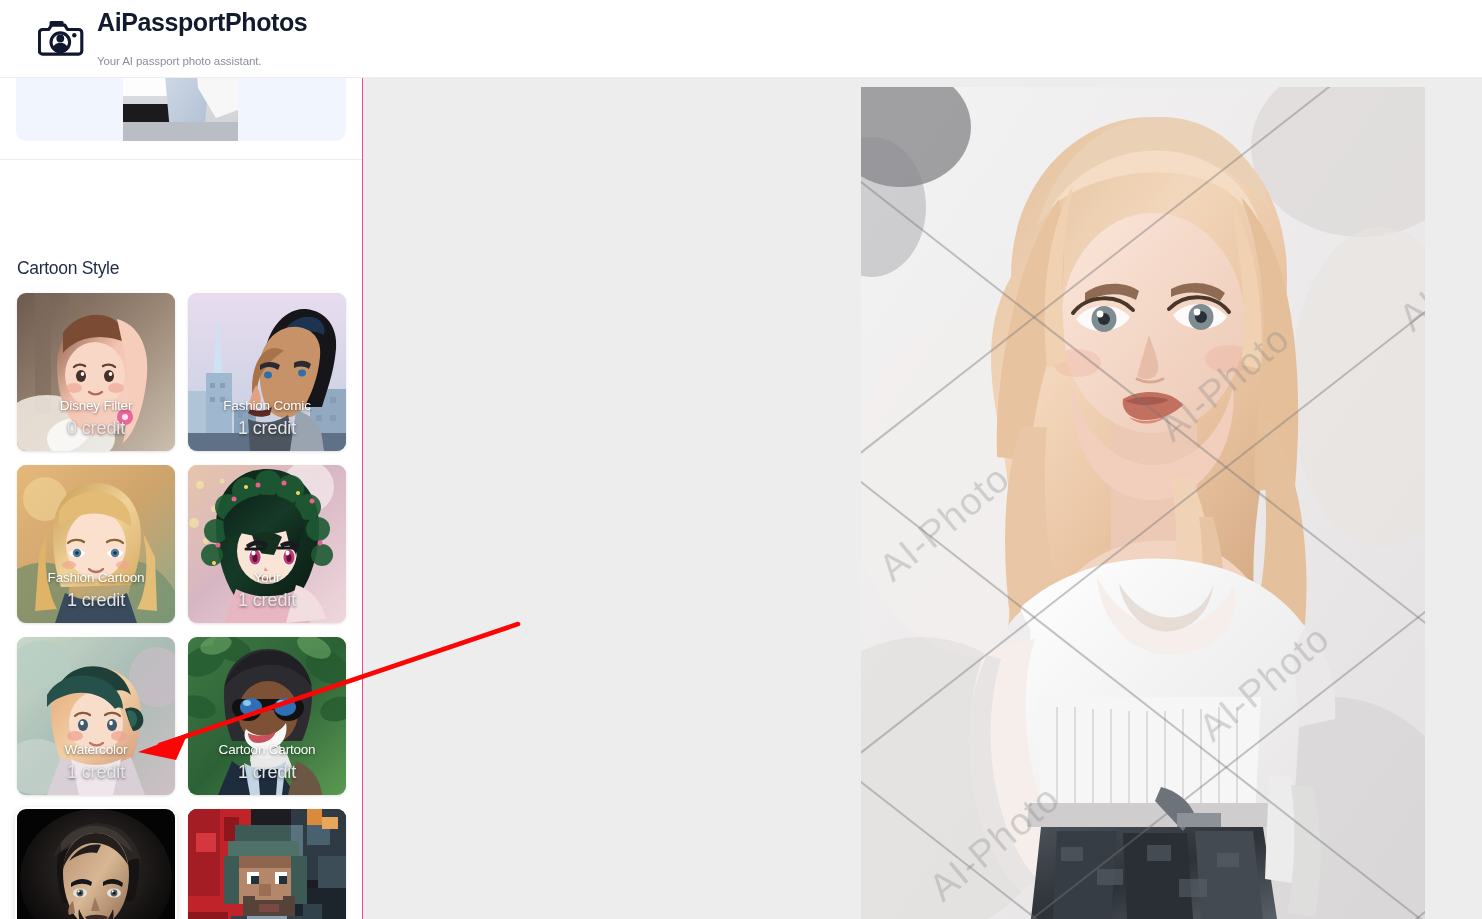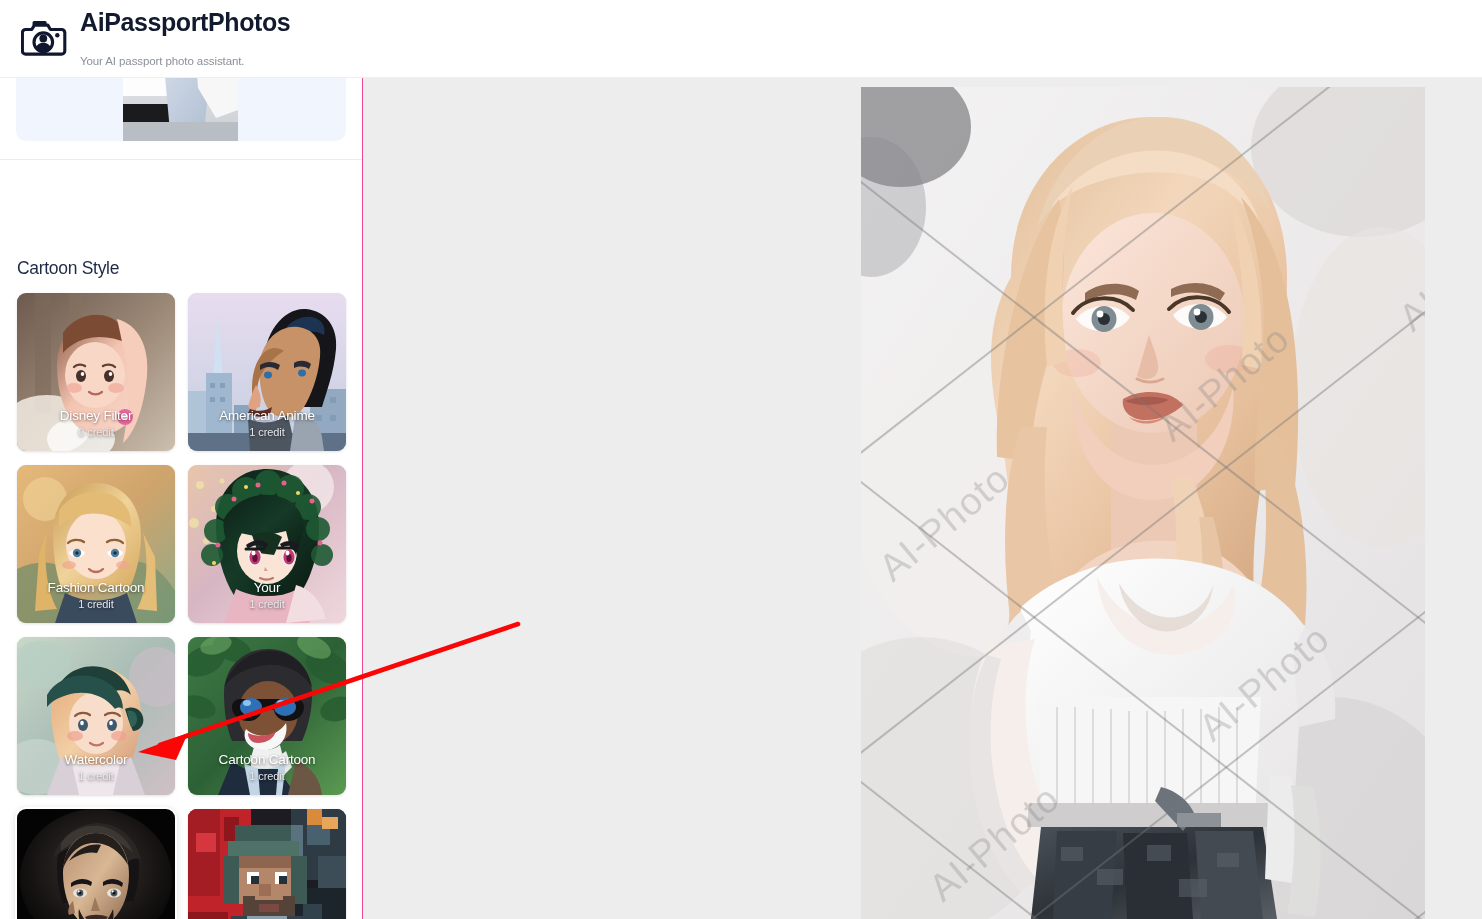--- a/index.html
+++ b/index.html
@@ -14,21 +14,21 @@
   .app { position: relative; width: 1482px; height: 919px; background: #ededed; }
 
   
   .header {
     position: absolute; left: 0; top: 0;
     width: 1482px; height: 78px;
     background: #ffffff;
     border-bottom: 1px solid #eceef1;
     display: flex; align-items: center;
   }
-  .brand { display: flex; align-items: center; gap: 13px; padding-left: 21px; }
+  .brand { display: flex; align-items: center; gap: 13px; padding-left: 38px; }
   .brand-logo { width: 46px; height: 40px; display: block; flex: none; }
   .brand-text { display: flex; flex-direction: column; justify-content: center; }
   .brand-title {
     font-size: 25px; font-weight: 700; color: #121a2e;
     letter-spacing: -0.4px; line-height: 1.1;
   }
   .brand-tagline {
     font-size: 11.5px; color: #8b9099; letter-spacing: -0.1px;
     margin-top: 18px; line-height: 1.1;
   }
@@ -103,21 +103,21 @@
   }
   .card-name {
     display: block;
     font-size: 13.5px; font-weight: 400; color: #ffffff;
     letter-spacing: -0.2px;
     text-shadow: 0 1px 3px rgba(0,0,0,0.55);
     line-height: 1.35;
   }
   .card-credit {
     display: block;
-    font-size: 11px; color: #e4e6ea;
+    font-size: 18px; color: #e4e6ea;
     letter-spacing: -0.1px;
     text-shadow: 0 1px 3px rgba(0,0,0,0.55);
     line-height: 1.35;
   }
 
   
   .main-canvas {
     position: absolute; left: 363px; top: 78px;
     width: 1119px; height: 841px;
     background: #ededed;
@@ -298,21 +298,21 @@
             <path d="M106 70c5-3 12-3 17 1l-2 5c-5-3-10-3-15-1z" fill="#2a2a33"></path>
             <ellipse cx="80" cy="82" rx="4" ry="3.4" fill="#2f6ea8"></ellipse>
             <ellipse cx="114" cy="80" rx="4" ry="3.4" fill="#2f6ea8"></ellipse>
             <path d="M68 92c4 6 6 14 4 20-2 5-8 6-12 2 2-8 5-16 8-22z" fill="#e0a283"></path>
             <path d="M62 116c8 3 16 2 22-2l-2 8c-8 3-16 2-22-2z" fill="#5e2c22"></path>
             <path d="M60 126c14 6 28 4 40-4l8 36H62z" fill="#4d5560"></path>
             <path d="M108 118c14 2 24 12 26 26l2 14h-34z" fill="#9aa4b0"></path>
           </svg>
         </div>
         <div class="card-caption">
-          <span class="card-name">American Anime</span>
+          <span class="card-name">Fashion Comic</span>
           <span class="card-credit">1 credit</span>
         </div>
       </div>
 
       <div class="style-card">
         <div class="card-art">
           <svg viewBox="0 0 158 158" xmlns="http://www.w3.org/2000/svg" preserveAspectRatio="xMidYMid slice">
             <defs>
               <linearGradient id="fcBg" x1="0" y1="0" x2="1" y2="1">
                 <stop offset="0" stop-color="#e5b87a"></stop>

